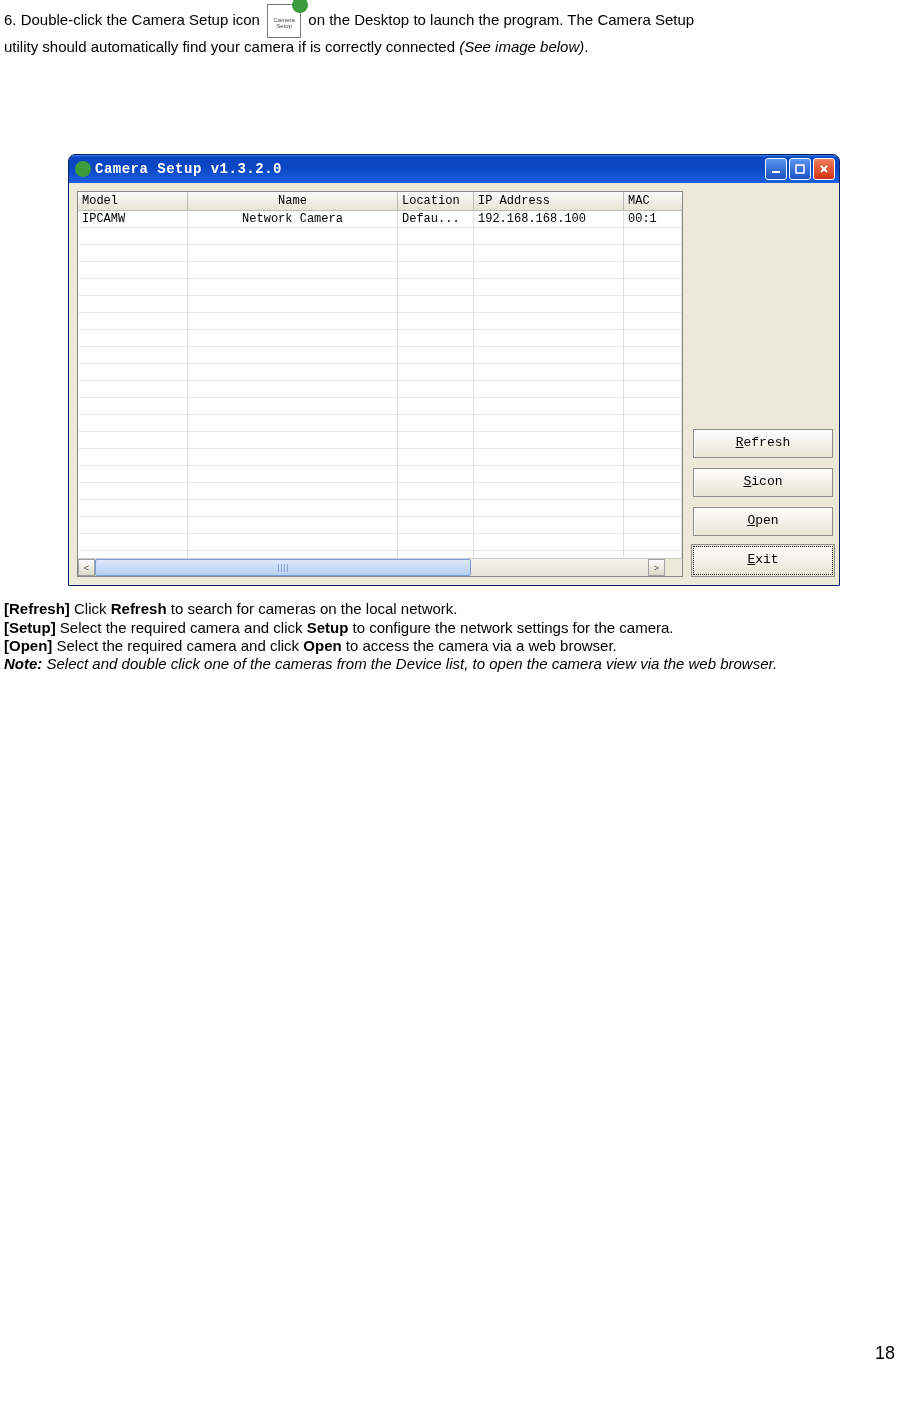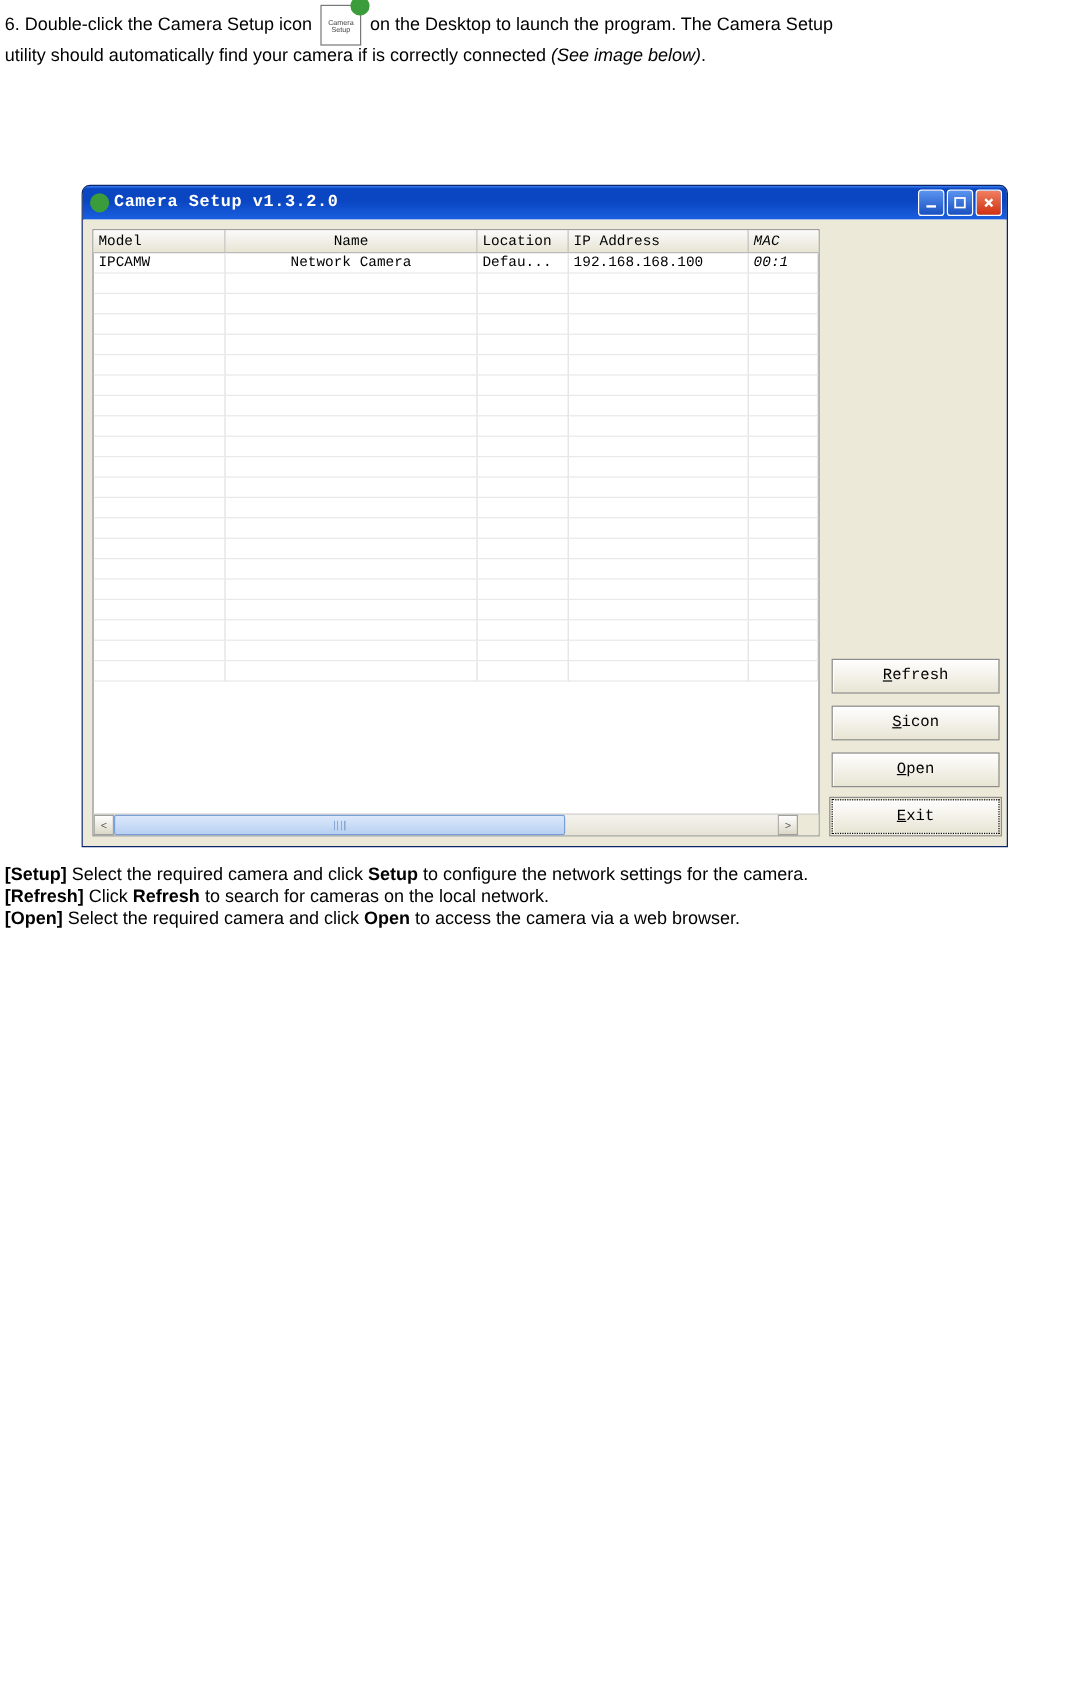--- a/index.html
+++ b/index.html
@@ -97,21 +97,21 @@
   .win-min{background:linear-gradient(#5a94f0,#1a50c0);}
   .win-max{background:linear-gradient(#5a94f0,#1a50c0);}
   .win-close{background:linear-gradient(#f08060,#d03010);}
   .win-btn svg{display:block}
 
   .client {
     background:#ece9d8;
     padding:8px 6px 8px 8px;
     display:flex;
     gap:10px;
-    height: 522px;
+    height: 402px;
     box-sizing:border-box;
   }
 
   
   .table-wrap{
     flex:1;
     display:flex;
     flex-direction:column;
     background:#fff;
     border:1px solid #888;
@@ -131,21 +131,21 @@
     padding:2px 4px 0 4px;
     box-sizing:border-box;
     white-space:nowrap;
     overflow:hidden;
     background:linear-gradient(#fafafa,#e8e5d4);
   }
   .c-model{width:110px;}
   .c-name{width:210px;text-align:center;}
   .c-loc{width:76px;}
   .c-ip{width:150px;}
-  .c-mac{flex:1; border-right:none;font-style:italic;}
+  .c-mac{flex:1; border-right:none;}
   .tbody{
     flex:1;
     overflow:hidden;
     position:relative;
   }
   .row{
     display:flex;
     font-family:"Courier New",monospace;
     font-size:12px;
     height:17px;
@@ -455,19 +455,20 @@
       <div class="btncol">
         <div class="wbtn"><span class="u">R</span><span>efresh</span></div>
         <div class="wbtn"><span class="u">S</span><span>icon</span></div>
         <div class="wbtn"><span class="u">O</span><span>pen</span></div>
         <div class="wbtn focus"><span class="u">E</span><span>xit</span></div>
       </div>
     </div>
   </div>
 
   <div class="after">
+    <p><span class="b">[Refresh]</span><span> Click </span><span class="b">Refresh</span><span> to search for cameras on the local network.</span></p>
     <p><span class="b">[Setup]</span><span> Select the required camera and click </span><span class="b">Setup</span><span> to configure the network settings for the camera.</span></p>
-    <p><span class="b">[Refresh]</span><span> Click </span><span class="b">Refresh</span><span> to search for cameras on the local network.</span></p>
     <p><span class="b">[Open]</span><span> Select the required camera and click </span><span class="b">Open</span><span> to access the camera via a web browser.</span></p>
+    <p><span class="bi">Note:</span><span class="italic"> Select and double click one of the cameras from the Device list, to open the camera view via the web browser.</span></p>
   </div>
 
   <div class="pgnum">18</div>
 </div>
 
 </body></html>

